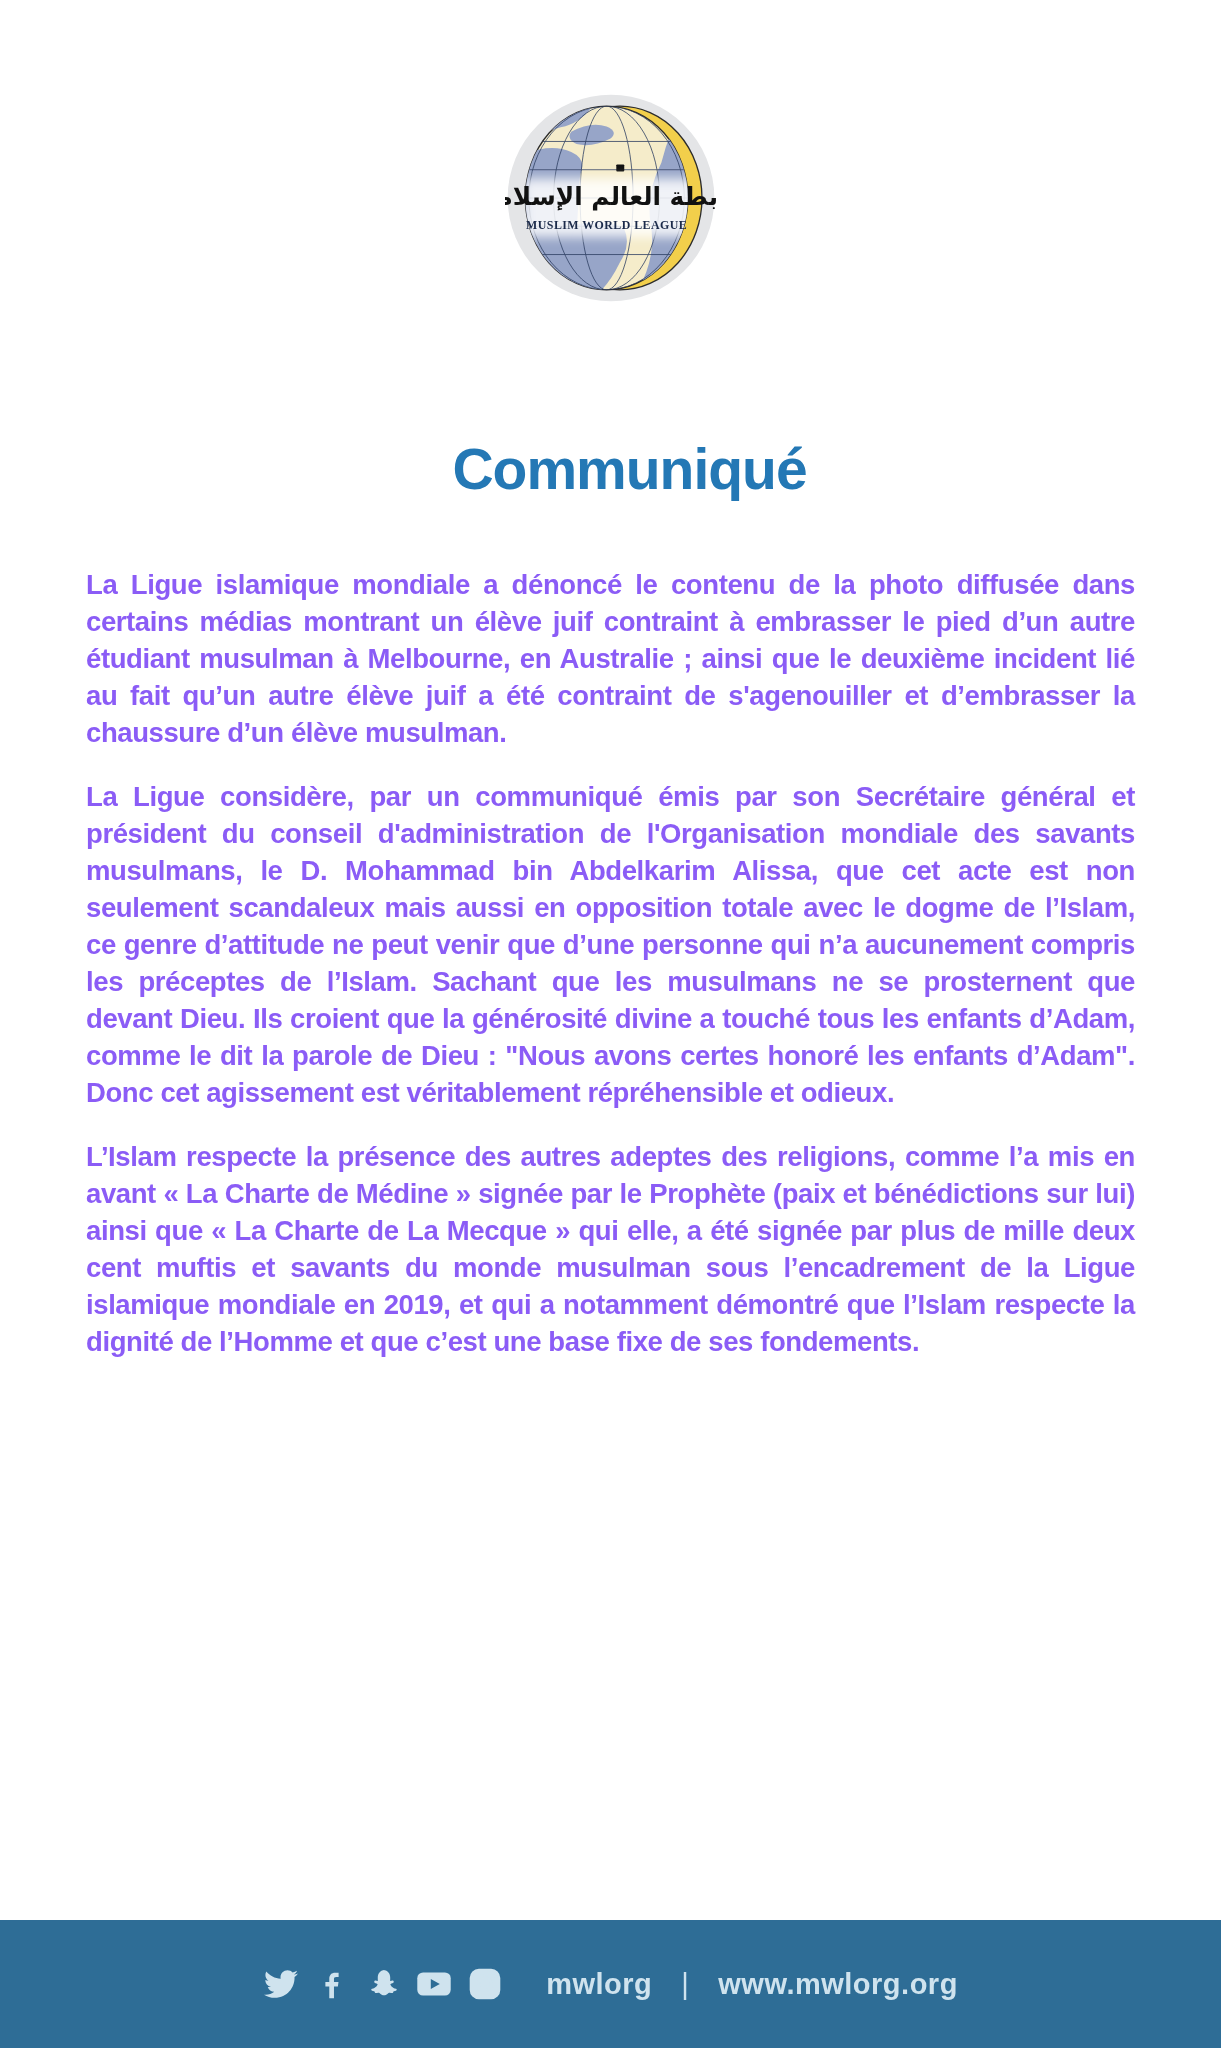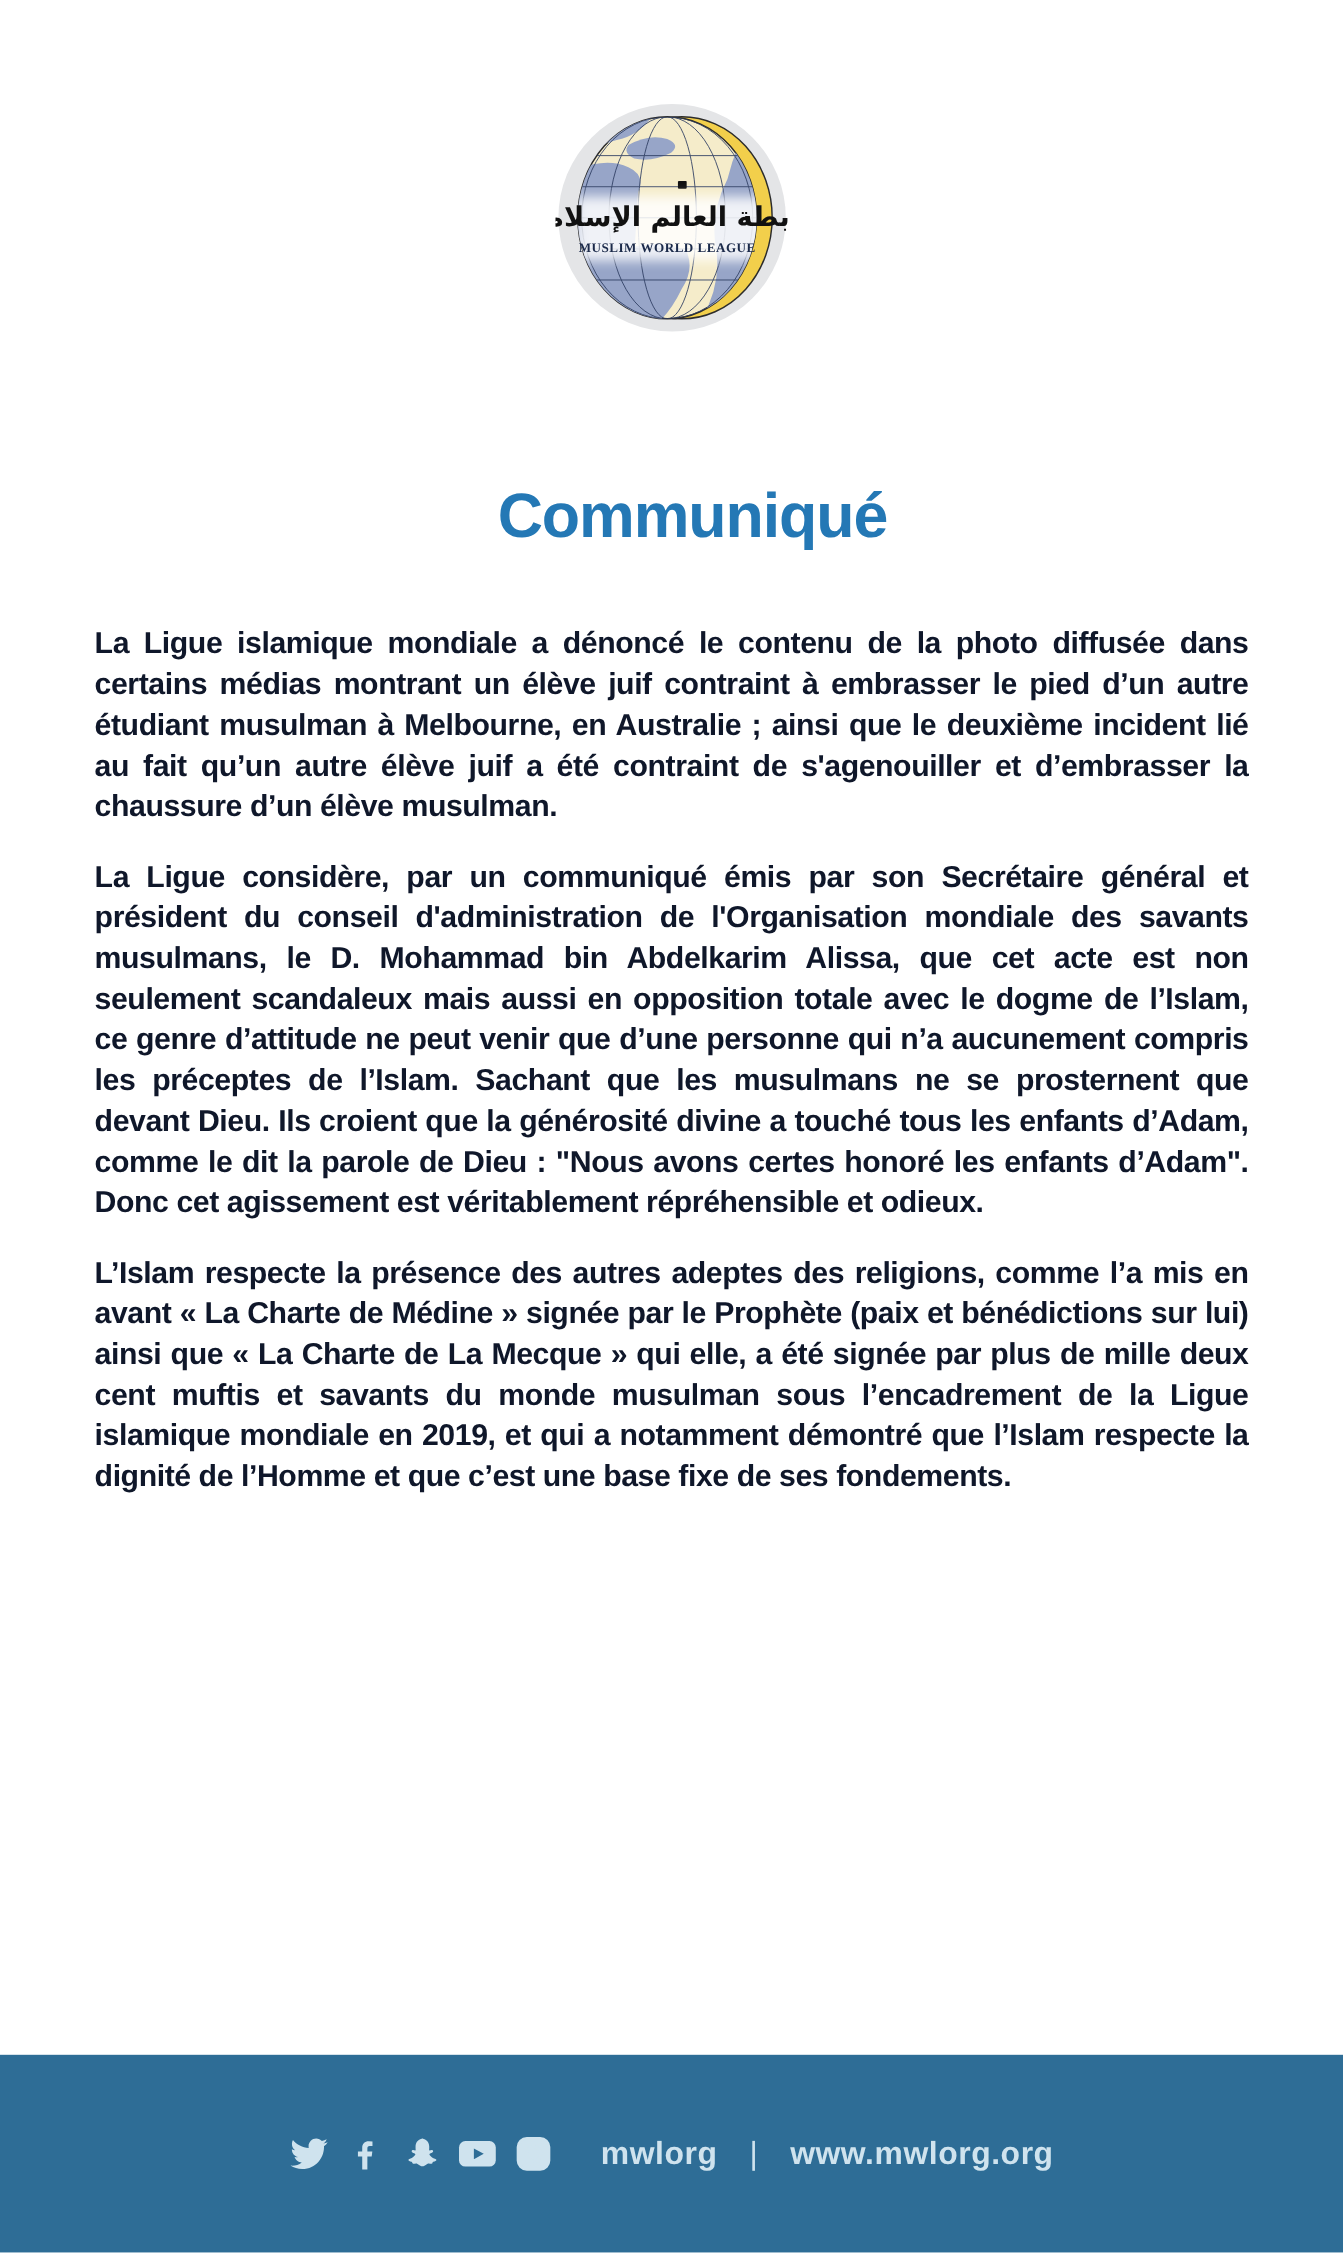--- a/index.html
+++ b/index.html
@@ -29,28 +29,28 @@
     padding-left: 38px;
   }
   .content {
     margin: 64px 86px 0 86px;
   }
   .content p {
     font-size: 27.5px;
     line-height: 37px;
     font-weight: 600;
     letter-spacing: -0.4px;
-    color: #0f172a;
+    color: #8b5cf6;
     text-align: justify;
     margin-bottom: 27px;
   }
   .footer {
     position: absolute;
     left: 0; right: 0; bottom: 0;
-    height: 180px;
+    height: 128px;
     background: #2e6d96;
     display: flex;
     align-items: center;
     justify-content: center;
     gap: 15px;
   }
   .footer .icon {
     width: 36px; height: 36px;
     display: inline-flex;
     align-items: center;

